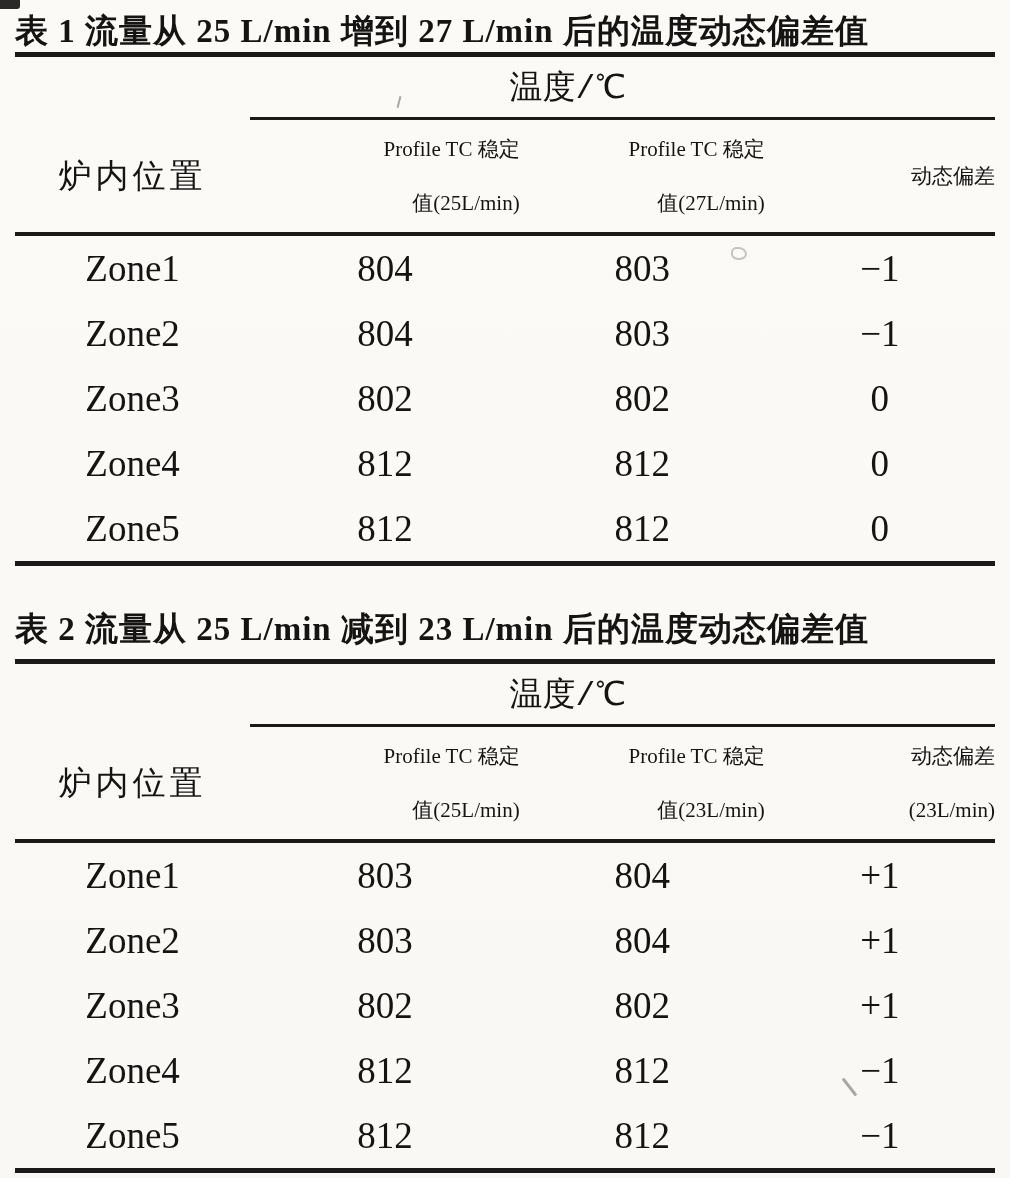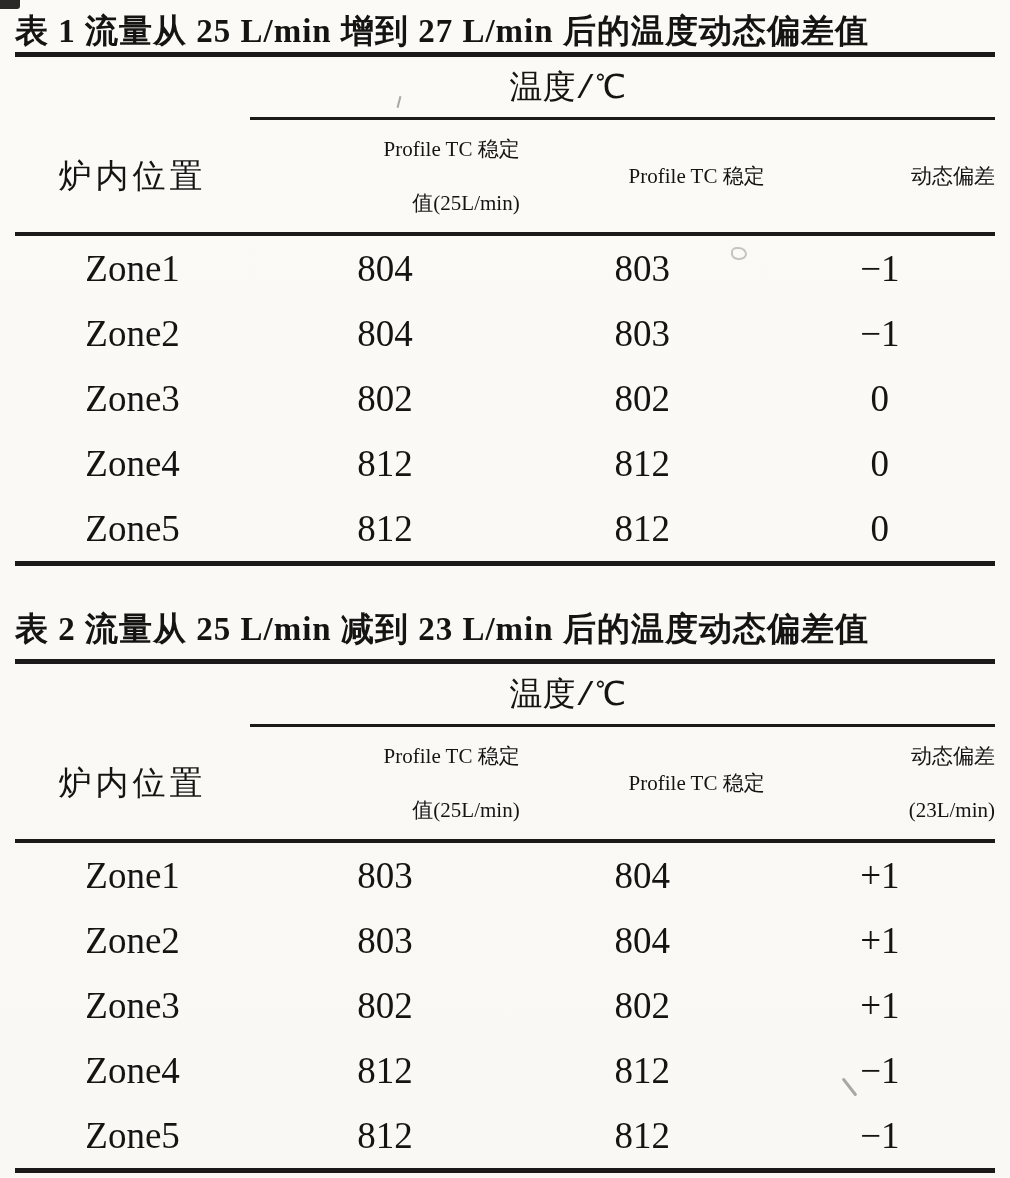--- a/index.html
+++ b/index.html
@@ -113,20 +113,21 @@
     </div>
 
     <div class="header-row">
       <div class="pos-header">炉内位置</div>
       <div class="colh">
         <div class="hline">Profile TC 稳定</div>
         <div class="hline">值(25L/min)</div>
       </div>
       <div class="colh">
         <div class="hline">Profile TC 稳定</div>
+        <div class="hline">值(27L/min)</div>
       </div>
       <div class="colh">
         <div class="hline">动态偏差</div>
       </div>
     </div>
 
     <div class="rule mid"></div>
 
     <div class="data-row">
       <div class="cell">Zone1</div>
@@ -173,20 +174,21 @@
     </div>
 
     <div class="header-row">
       <div class="pos-header">炉内位置</div>
       <div class="colh">
         <div class="hline">Profile TC 稳定</div>
         <div class="hline">值(25L/min)</div>
       </div>
       <div class="colh">
         <div class="hline">Profile TC 稳定</div>
+        <div class="hline">值(23L/min)</div>
       </div>
       <div class="colh">
         <div class="hline">动态偏差</div>
         <div class="hline">(23L/min)</div>
       </div>
     </div>
 
     <div class="rule mid"></div>
 
     <div class="data-row">

